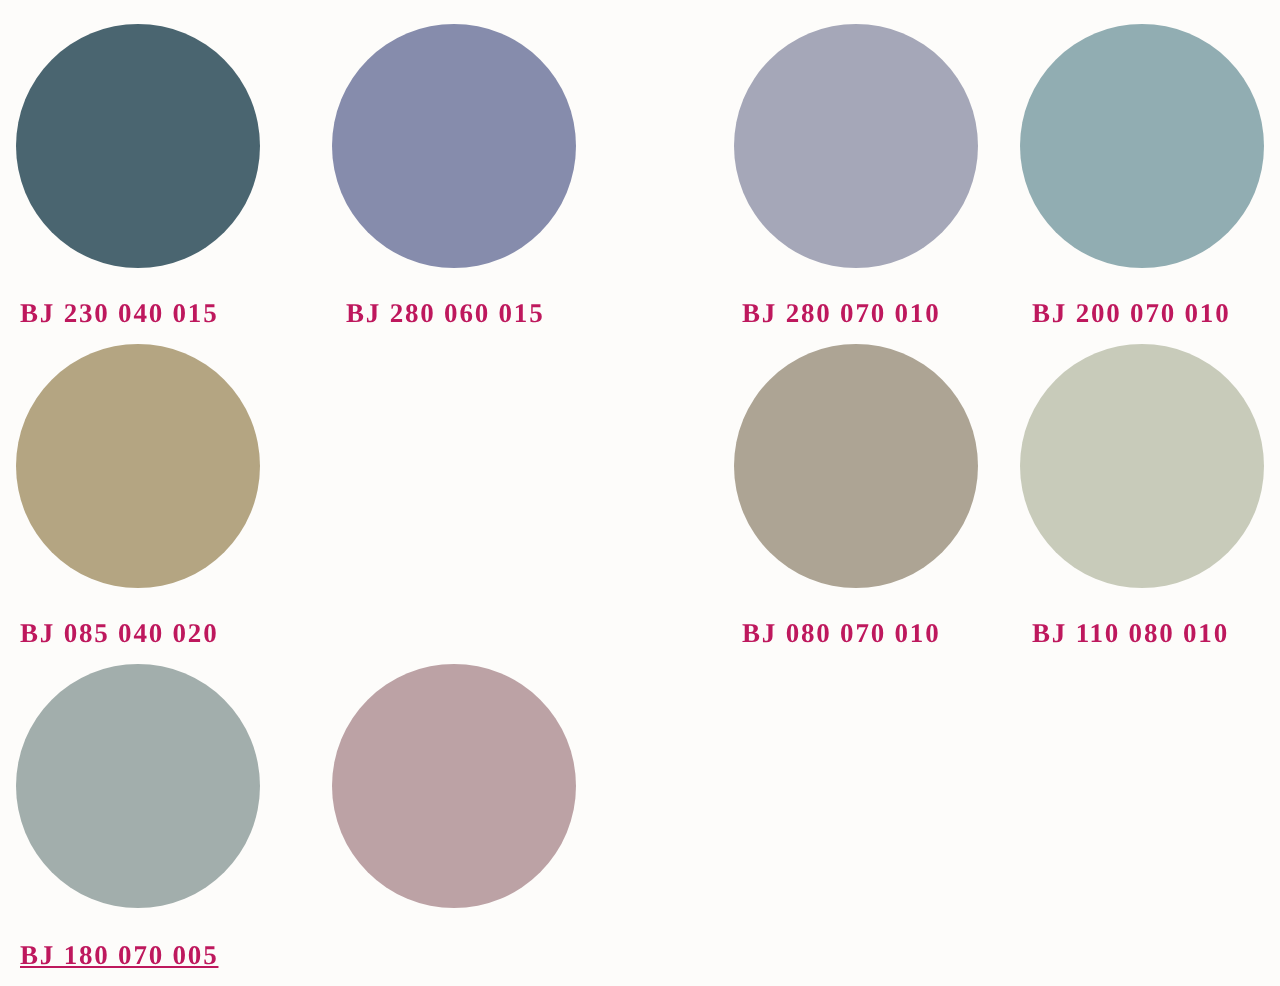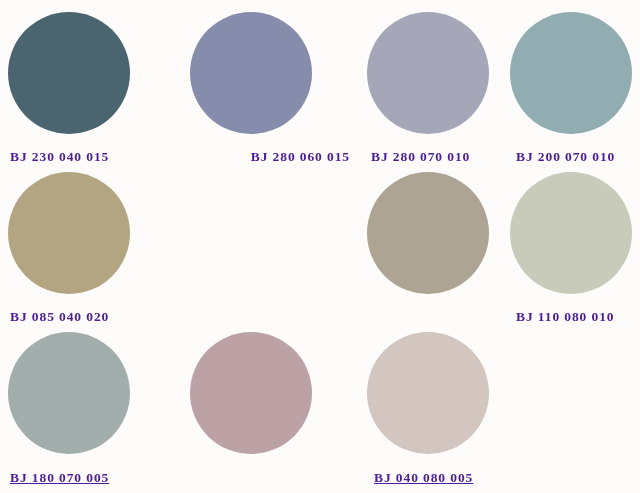--- a/index.html
+++ b/index.html
@@ -26,28 +26,28 @@
     width: 122px;
     height: 122px;
     border-radius: 50%;
     display: block;
   }
   .swatch-label {
     font-family: "Liberation Serif", serif;
     font-weight: bold;
     font-size: 13.5px;
     letter-spacing: 0.9px;
-    color: #4c1d95;
+    color: #be185d;
     white-space: nowrap;
     line-height: 1;
   }
 
   
   .col-1 { left: 8px; }
-  .col-2 { left: 190px; text-align: right; }
+  .col-2 { left: 166px; }
   .col-3 { left: 367px; }
   .col-4 { left: 510px; }
 
   
   .row-1 { top: 12px; }
   .row-2 { top: 172px; }
   .row-3 { top: 332px; }
 
   
   .row-1 .swatch-label { margin-top: 16px; margin-left: 2px; }
@@ -87,34 +87,31 @@
   </div>
 
   <div class="swatch-cell row-2 col-1">
     <div class="swatch-circle" style="background: rgb(180, 165, 130);"></div>
     <div class="swatch-label">BJ 085 040 020</div>
   </div>
 
 
   <div class="swatch-cell row-2 col-3">
     <div class="swatch-circle" style="background: rgb(173, 164, 148);"></div>
+    <div class="swatch-label">BJ 080 070 010</div>
   </div>
 
   <div class="swatch-cell row-2 col-4">
     <div class="swatch-circle" style="background: rgb(200, 203, 186);"></div>
     <div class="swatch-label">BJ 110 080 010</div>
   </div>
 
   <div class="swatch-cell row-3 col-1">
     <div class="swatch-circle" style="background: rgb(162, 174, 172);"></div>
     <div class="swatch-label">BJ 180 070 005</div>
   </div>
 
   <div class="swatch-cell row-3 col-2">
     <div class="swatch-circle" style="background: rgb(188, 162, 165);"></div>
   </div>
 
-  <div class="swatch-cell row-3 col-3">
-    <div class="swatch-circle" style="background: rgb(211, 198, 192);"></div>
-    <div class="swatch-label">BJ 040 080 005</div>
-  </div>
 
 </div>
 
 </body></html>

